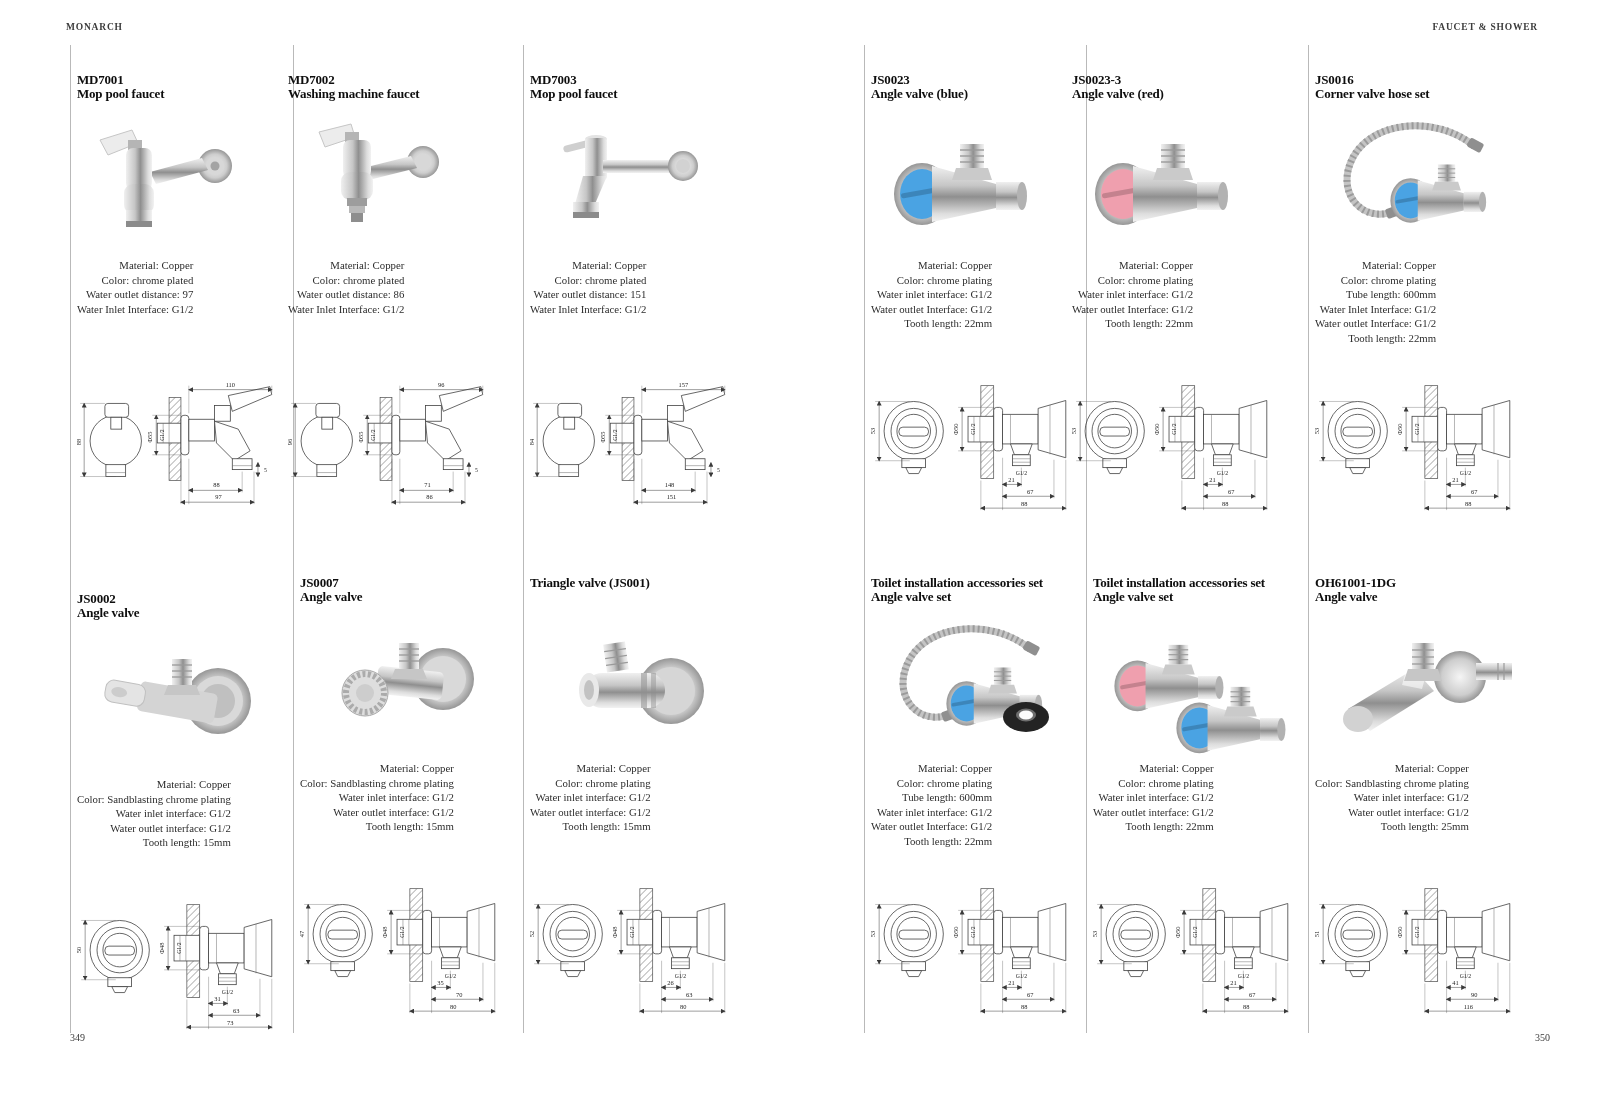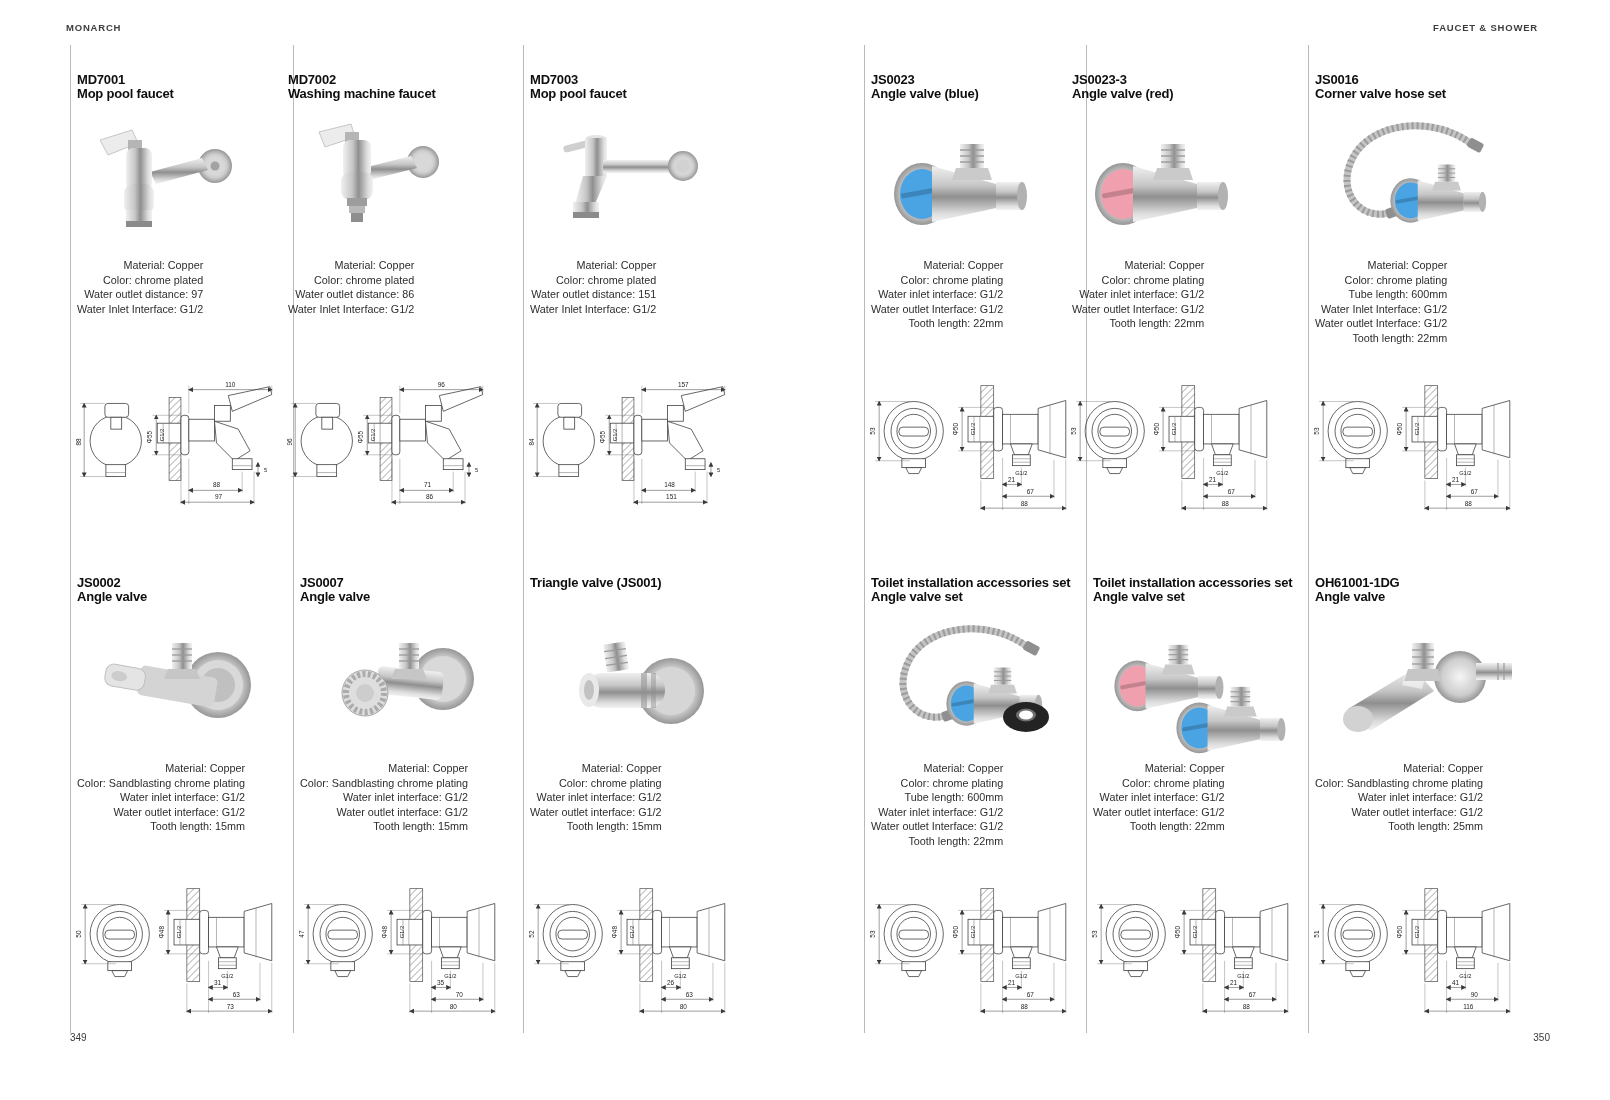--- a/index.html
+++ b/index.html
@@ -1,17 +1,17 @@
 <!DOCTYPE html>
 <html><head>
 <meta charset="utf-8">
 <style>
   html,body{margin:0;padding:0;background:#fff;}
   .canvas{position:relative;width:1610px;height:1100px;background:#ffffff;overflow:hidden;
-          font-family:Liberation Sans, sans-serif;color:#222;}
+          font-family:Liberation Serif, serif;color:#222;}
   .hdr{position:absolute;top:22px;font-size:9.5px;font-weight:bold;letter-spacing:.8px;color:#3d3d3d;}
   .hdr.left{left:66px;}
   .hdr.right{right:72px;text-align:center;}
   .divider{position:absolute;top:45px;height:988px;width:1px;background:#b9b9b9;}
   .cell{position:absolute;width:222px;height:497px;margin-top:27px;}
   .t1,.t2{position:absolute;left:7px;right:0;font-weight:bold;color:#0e0e0e;font-size:13px;line-height:14px;letter-spacing:-.2px;}
   .t1{top:1px;}
   .t2{top:15px;}
   .photo{position:absolute;left:10px;top:38px;width:200px;height:145px;}
   .specs{position:absolute;left:7px;top:186px;font-size:10.8px;line-height:14.6px;color:#2d2d2d;text-align:right;}
@@ -418,21 +418,21 @@
       <text class="dim" x="9" y="72" text-anchor="middle" transform="rotate(-90 9 72)">53</text>
       <text class="dim" x="93" y="70" text-anchor="middle" transform="rotate(-90 93 70)">Φ50</text>
       <text class="dim sm" x="110" y="70" text-anchor="middle" transform="rotate(-90 110 70)">G1/2</text>
       <text class="dim sm" x="157" y="116" text-anchor="middle">G1/2</text>
       <text class="dim" x="147" y="123.5" text-anchor="middle">21</text>
       <text class="dim" x="166" y="135.5" text-anchor="middle">67</text>
       <text class="dim" x="160" y="147.5" text-anchor="middle">88</text>
     </svg>
   </div>
 
-  <div class="cell" style="left:70px;top:548px">
+  <div class="cell" style="left:70px;top:564px">
     <div class="t1">JS0002</div>
     <div class="t2">Angle valve</div>
     <svg class="photo" viewBox="0 0 200 145">
         <use href="#ph-sand"></use>
       </svg>
     <div class="specs">
         <div>Material: Copper</div>
         <div>Color: Sandblasting chrome plating</div>
         <div>Water inlet interface: G1/2</div>
         <div>Water outlet interface: G1/2</div>

